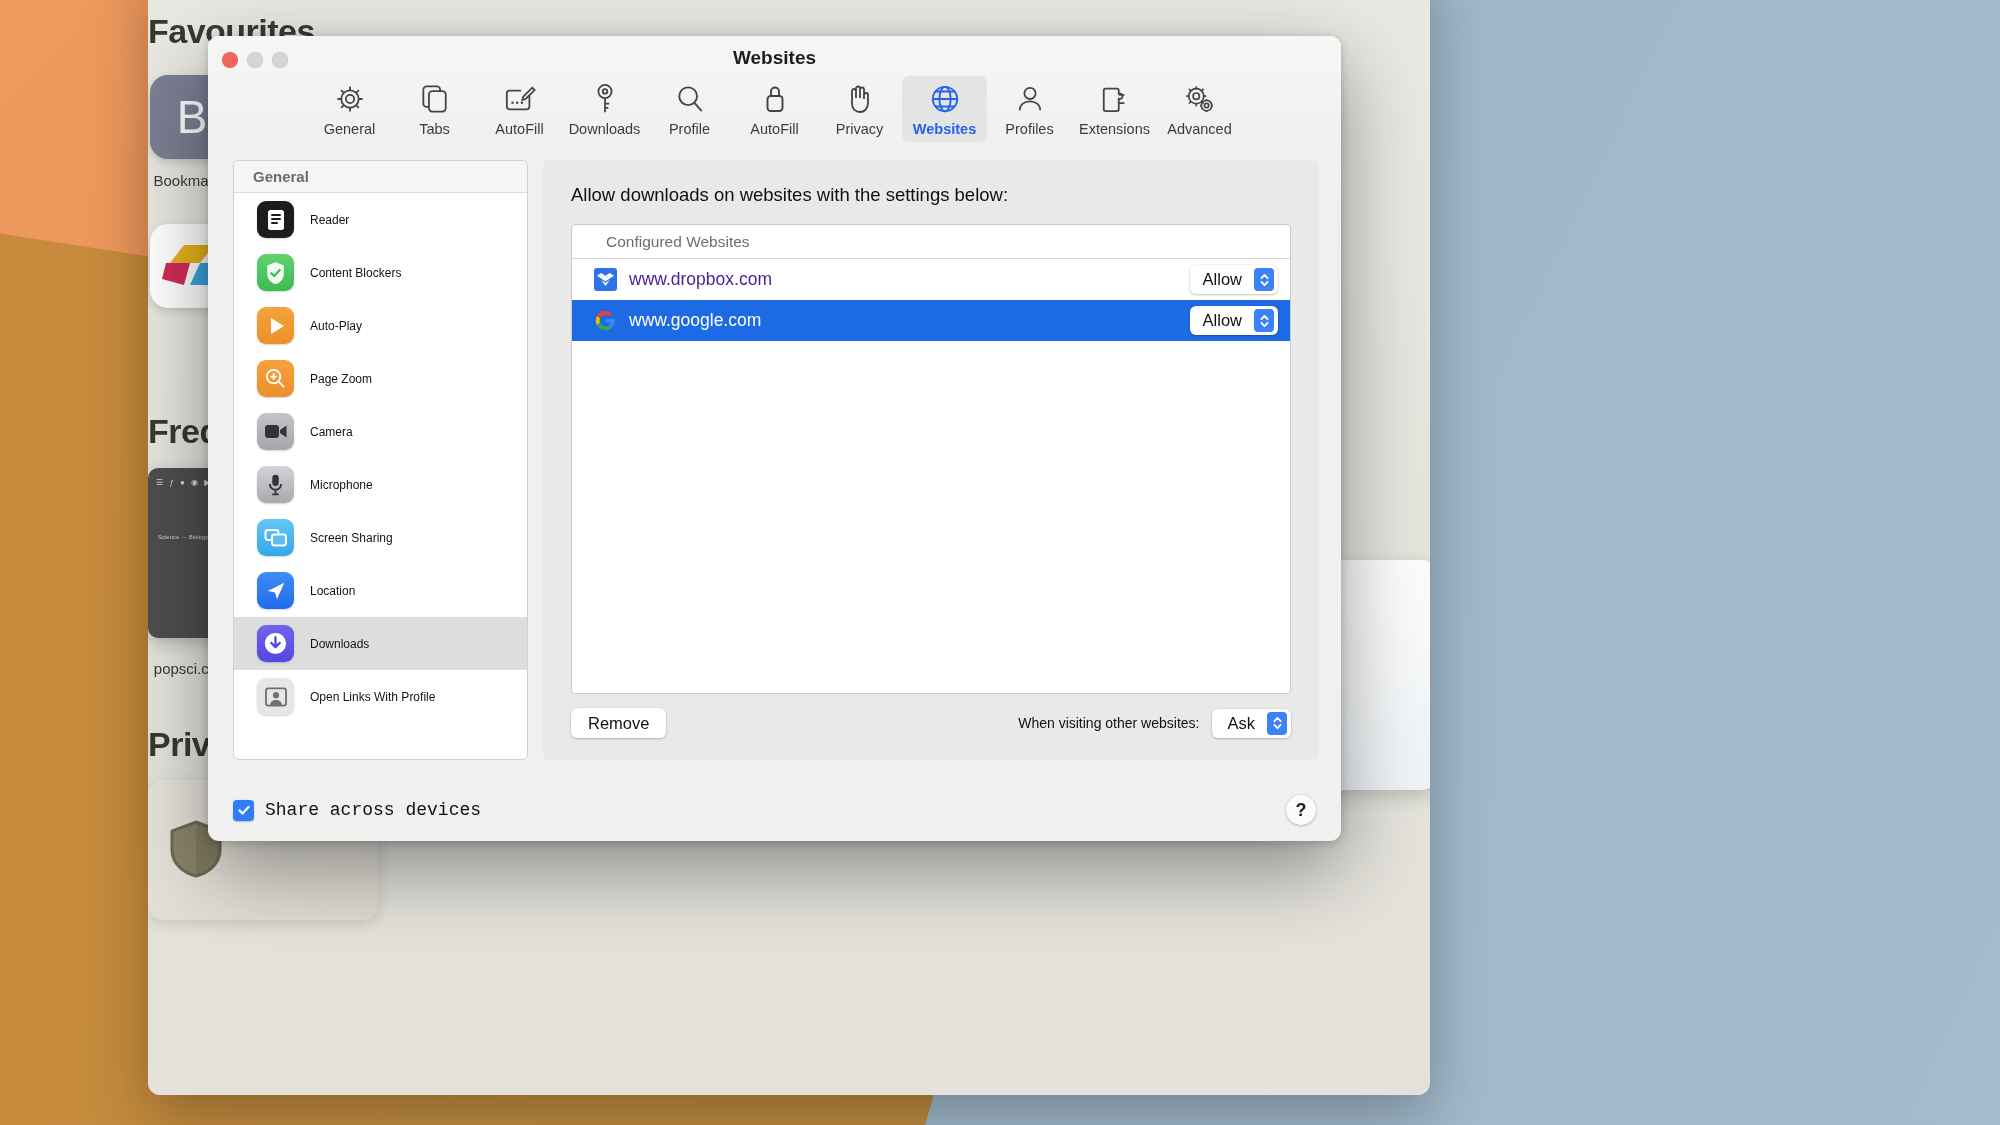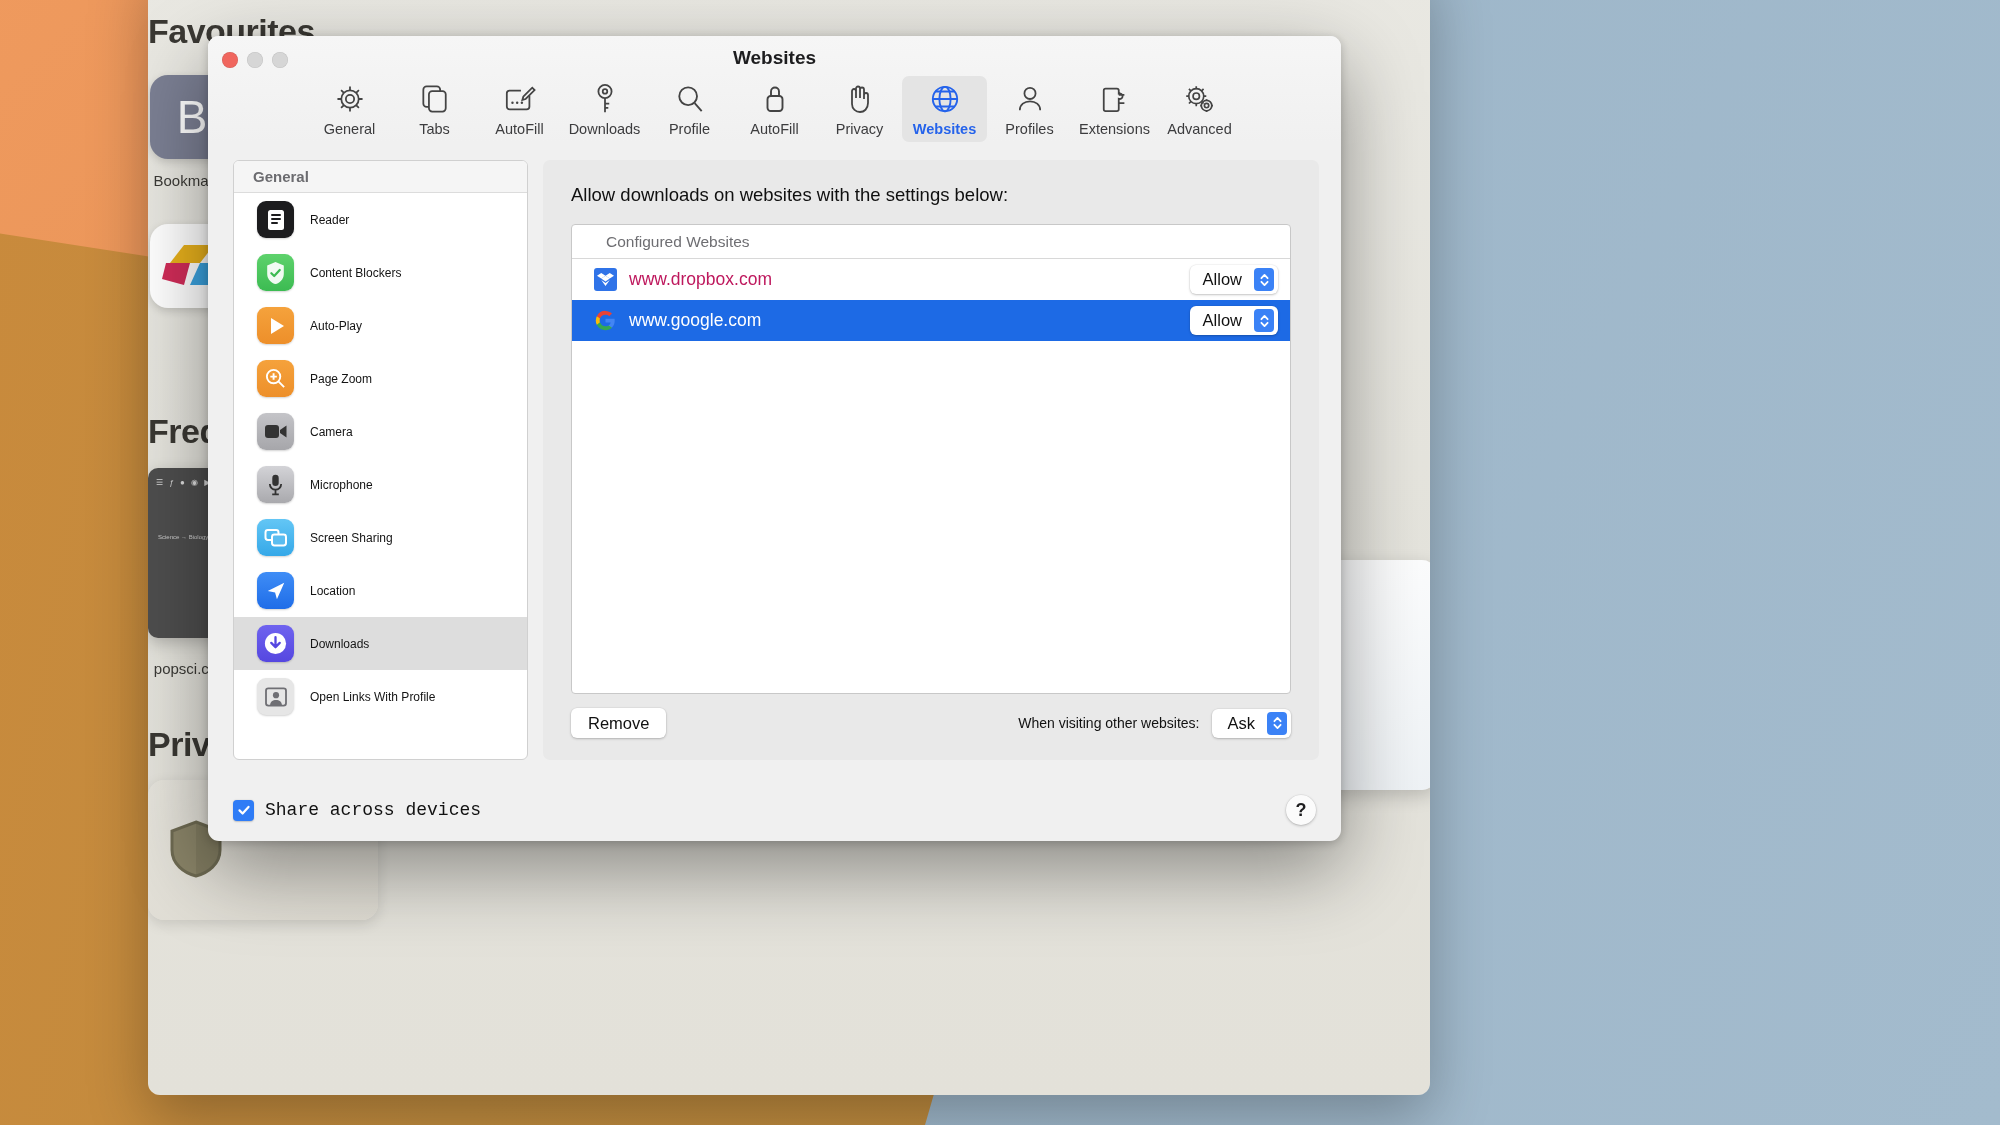--- a/index.html
+++ b/index.html
@@ -213,21 +213,21 @@
     gap: 12px;
     cursor: default;
   }
   .site-row.selected { background: #1d6ae5; }
   .site-favicon {
     width: 23px; height: 23px; flex: 0 0 auto;
     display: flex; align-items: center; justify-content: center;
     border-radius: 3px;
     overflow: hidden;
   }
-  .site-name { font-size: 17.5px; color: #be185d; flex: 1 1 auto; }
+  .site-name { font-size: 17.5px; color: #4c1d95; flex: 1 1 auto; }
   .site-row.selected .site-name { color: #fff; }
 
   .popup-btn {
     height: 29px;
     background: #fff;
     border: none;
     border-radius: 6px;
     box-shadow: 0 1px 2.5px rgba(0,0,0,.22), 0 0 0 .5px rgba(0,0,0,.06);
     display: inline-flex; align-items: center;
     padding: 0 4px 0 13px;

